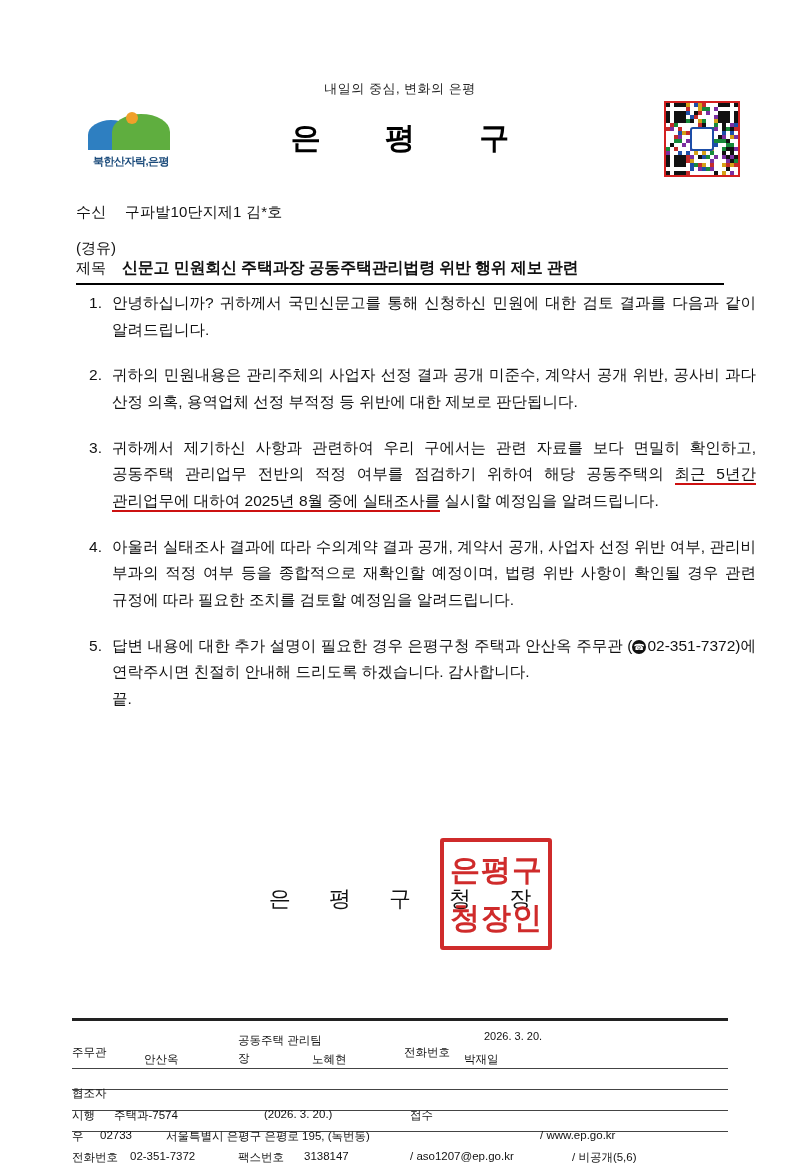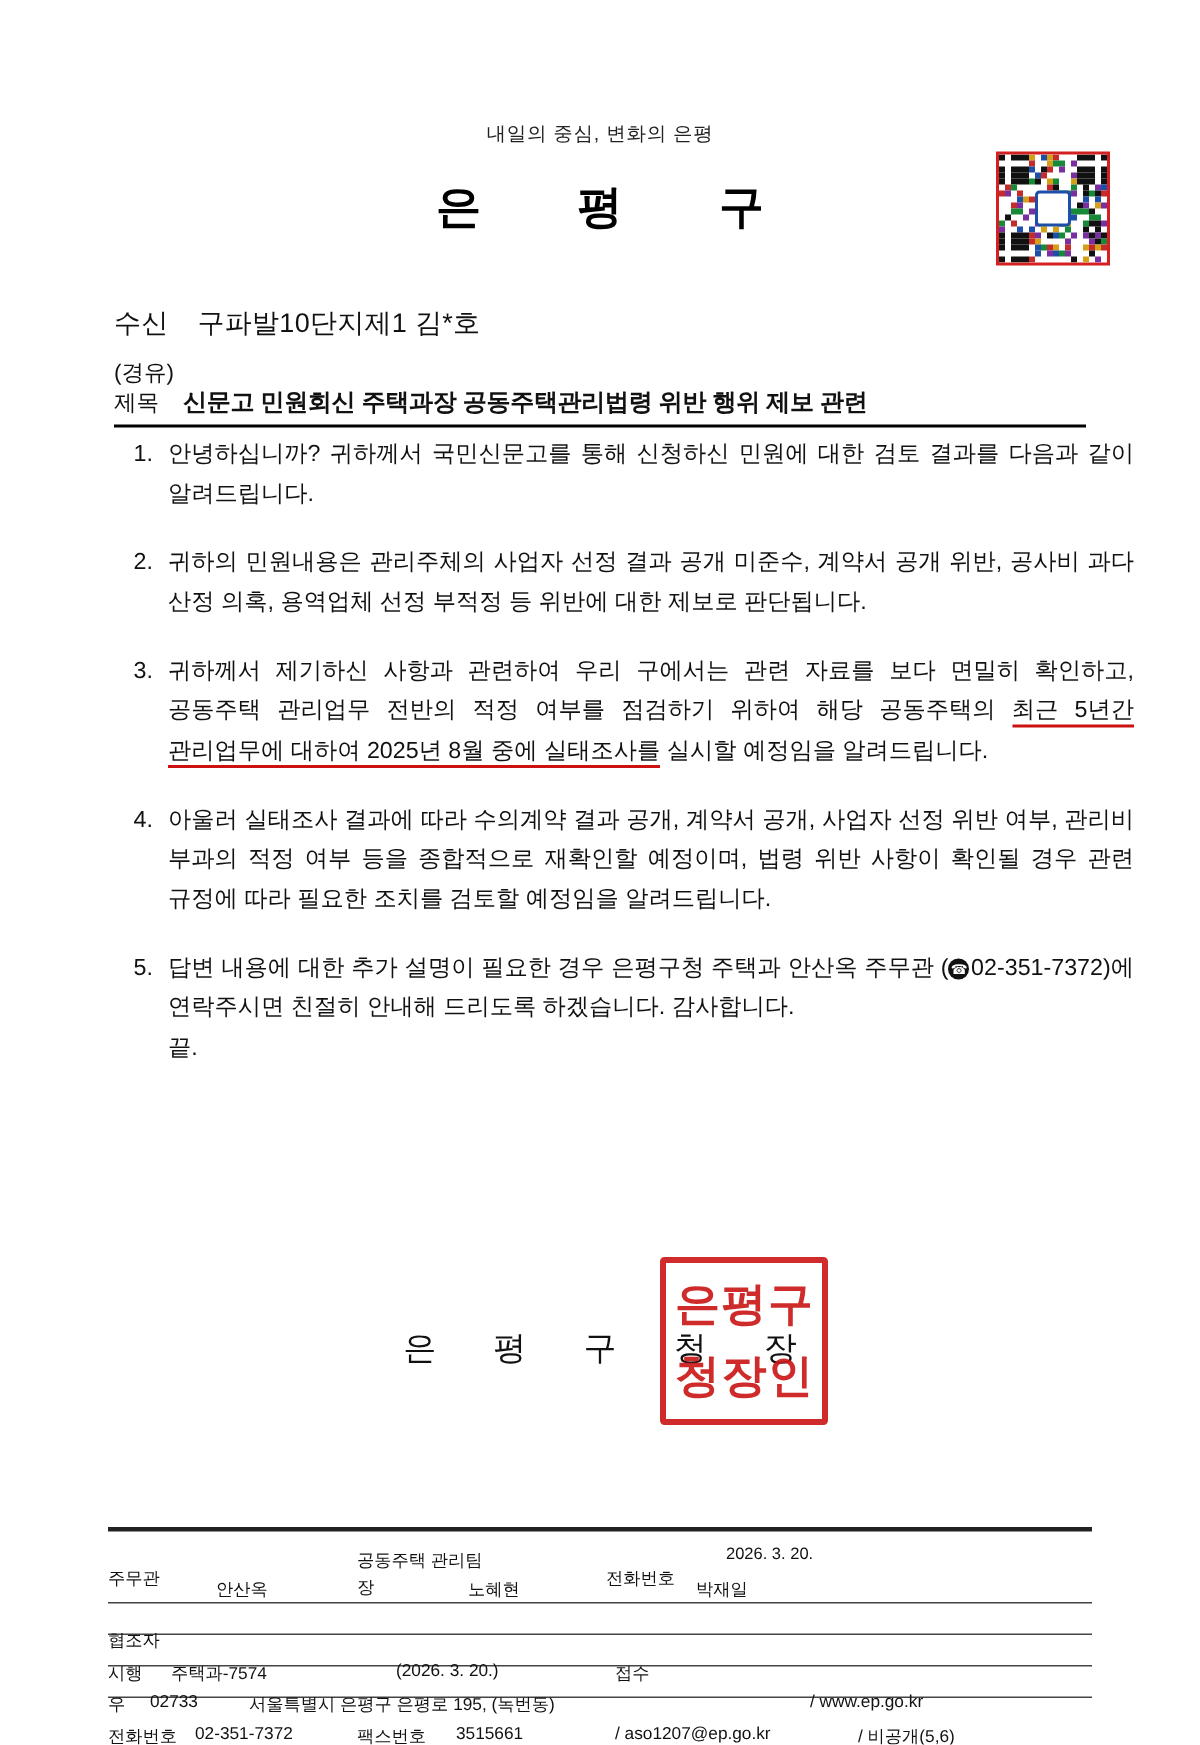--- a/index.html
+++ b/index.html
@@ -109,21 +109,21 @@
     background: #ffffff;
     overflow: hidden;
   }
   .qr .qcell { position: absolute; }
 
   
   .recipient {
     position: absolute;
     top: 203px;
     left: 76px;
-    font-size: 18px;
+    font-size: 15px;
     letter-spacing: 0.2px;
   }
   .recipient .lbl { margin-right: 14px; }
   .via {
     position: absolute;
     top: 239px;
     left: 76px;
     font-size: 15px;
   }
   .subject-row {
@@ -254,20 +254,28 @@
     border-top: 1px solid #444;
   }
 </style>
 </head>
 <body>
 
 <div class="page">
 
   <div class="slogan">내일의 중심, 변화의 은평</div>
 
+  <div class="logo">
+    <div class="mark">
+      <div class="hill-blue"></div>
+      <div class="hill-green"></div>
+      <div class="dot"></div>
+    </div>
+    <div class="logo-text">북한산자락,은평</div>
+  </div>
 
   <div class="doc-title">은 평 구</div>
 
   <div class="qr" id="qr">
       <div class="qcell" style="left: 0px; top: 0px; width: 4px; height: 4px; background: rgb(17, 17, 17);"></div>
       <div class="qcell" style="left: 8px; top: 0px; width: 4px; height: 4px; background: rgb(17, 17, 17);"></div>
       <div class="qcell" style="left: 12px; top: 0px; width: 4px; height: 4px; background: rgb(17, 17, 17);"></div>
       <div class="qcell" style="left: 16px; top: 0px; width: 4px; height: 4px; background: rgb(17, 17, 17);"></div>
       <div class="qcell" style="left: 20px; top: 0px; width: 4px; height: 4px; background: rgb(212, 160, 23);"></div>
       <div class="qcell" style="left: 28px; top: 0px; width: 4px; height: 4px; background: rgb(29, 78, 168);"></div>
@@ -524,18 +532,18 @@
     <span class="abs" style="left:338px; top:80px;">접수</span>
 
     <span class="abs" style="left:0px; top:101px;">우</span>
     <span class="abs" style="left:28px; top:101px;">02733</span>
     <span class="abs" style="left:94px; top:101px;">서울특별시 은평구 은평로 195, (녹번동)</span>
     <span class="abs" style="left:468px; top:101px;">/ www.ep.go.kr</span>
 
     <span class="abs" style="left:0px; top:122px;">전화번호</span>
     <span class="abs" style="left:58px; top:122px;">02-351-7372</span>
     <span class="abs" style="left:166px; top:122px;">팩스번호</span>
-    <span class="abs" style="left:232px; top:122px;">3515661</span>
+    <span class="abs" style="left:232px; top:122px;">3138147</span>
     <span class="abs" style="left:338px; top:122px;">/ aso1207@ep.go.kr</span>
     <span class="abs" style="left:500px; top:122px;">/ 비공개(5,6)</span>
   </div>
 
 </div>
 
 </body></html>

